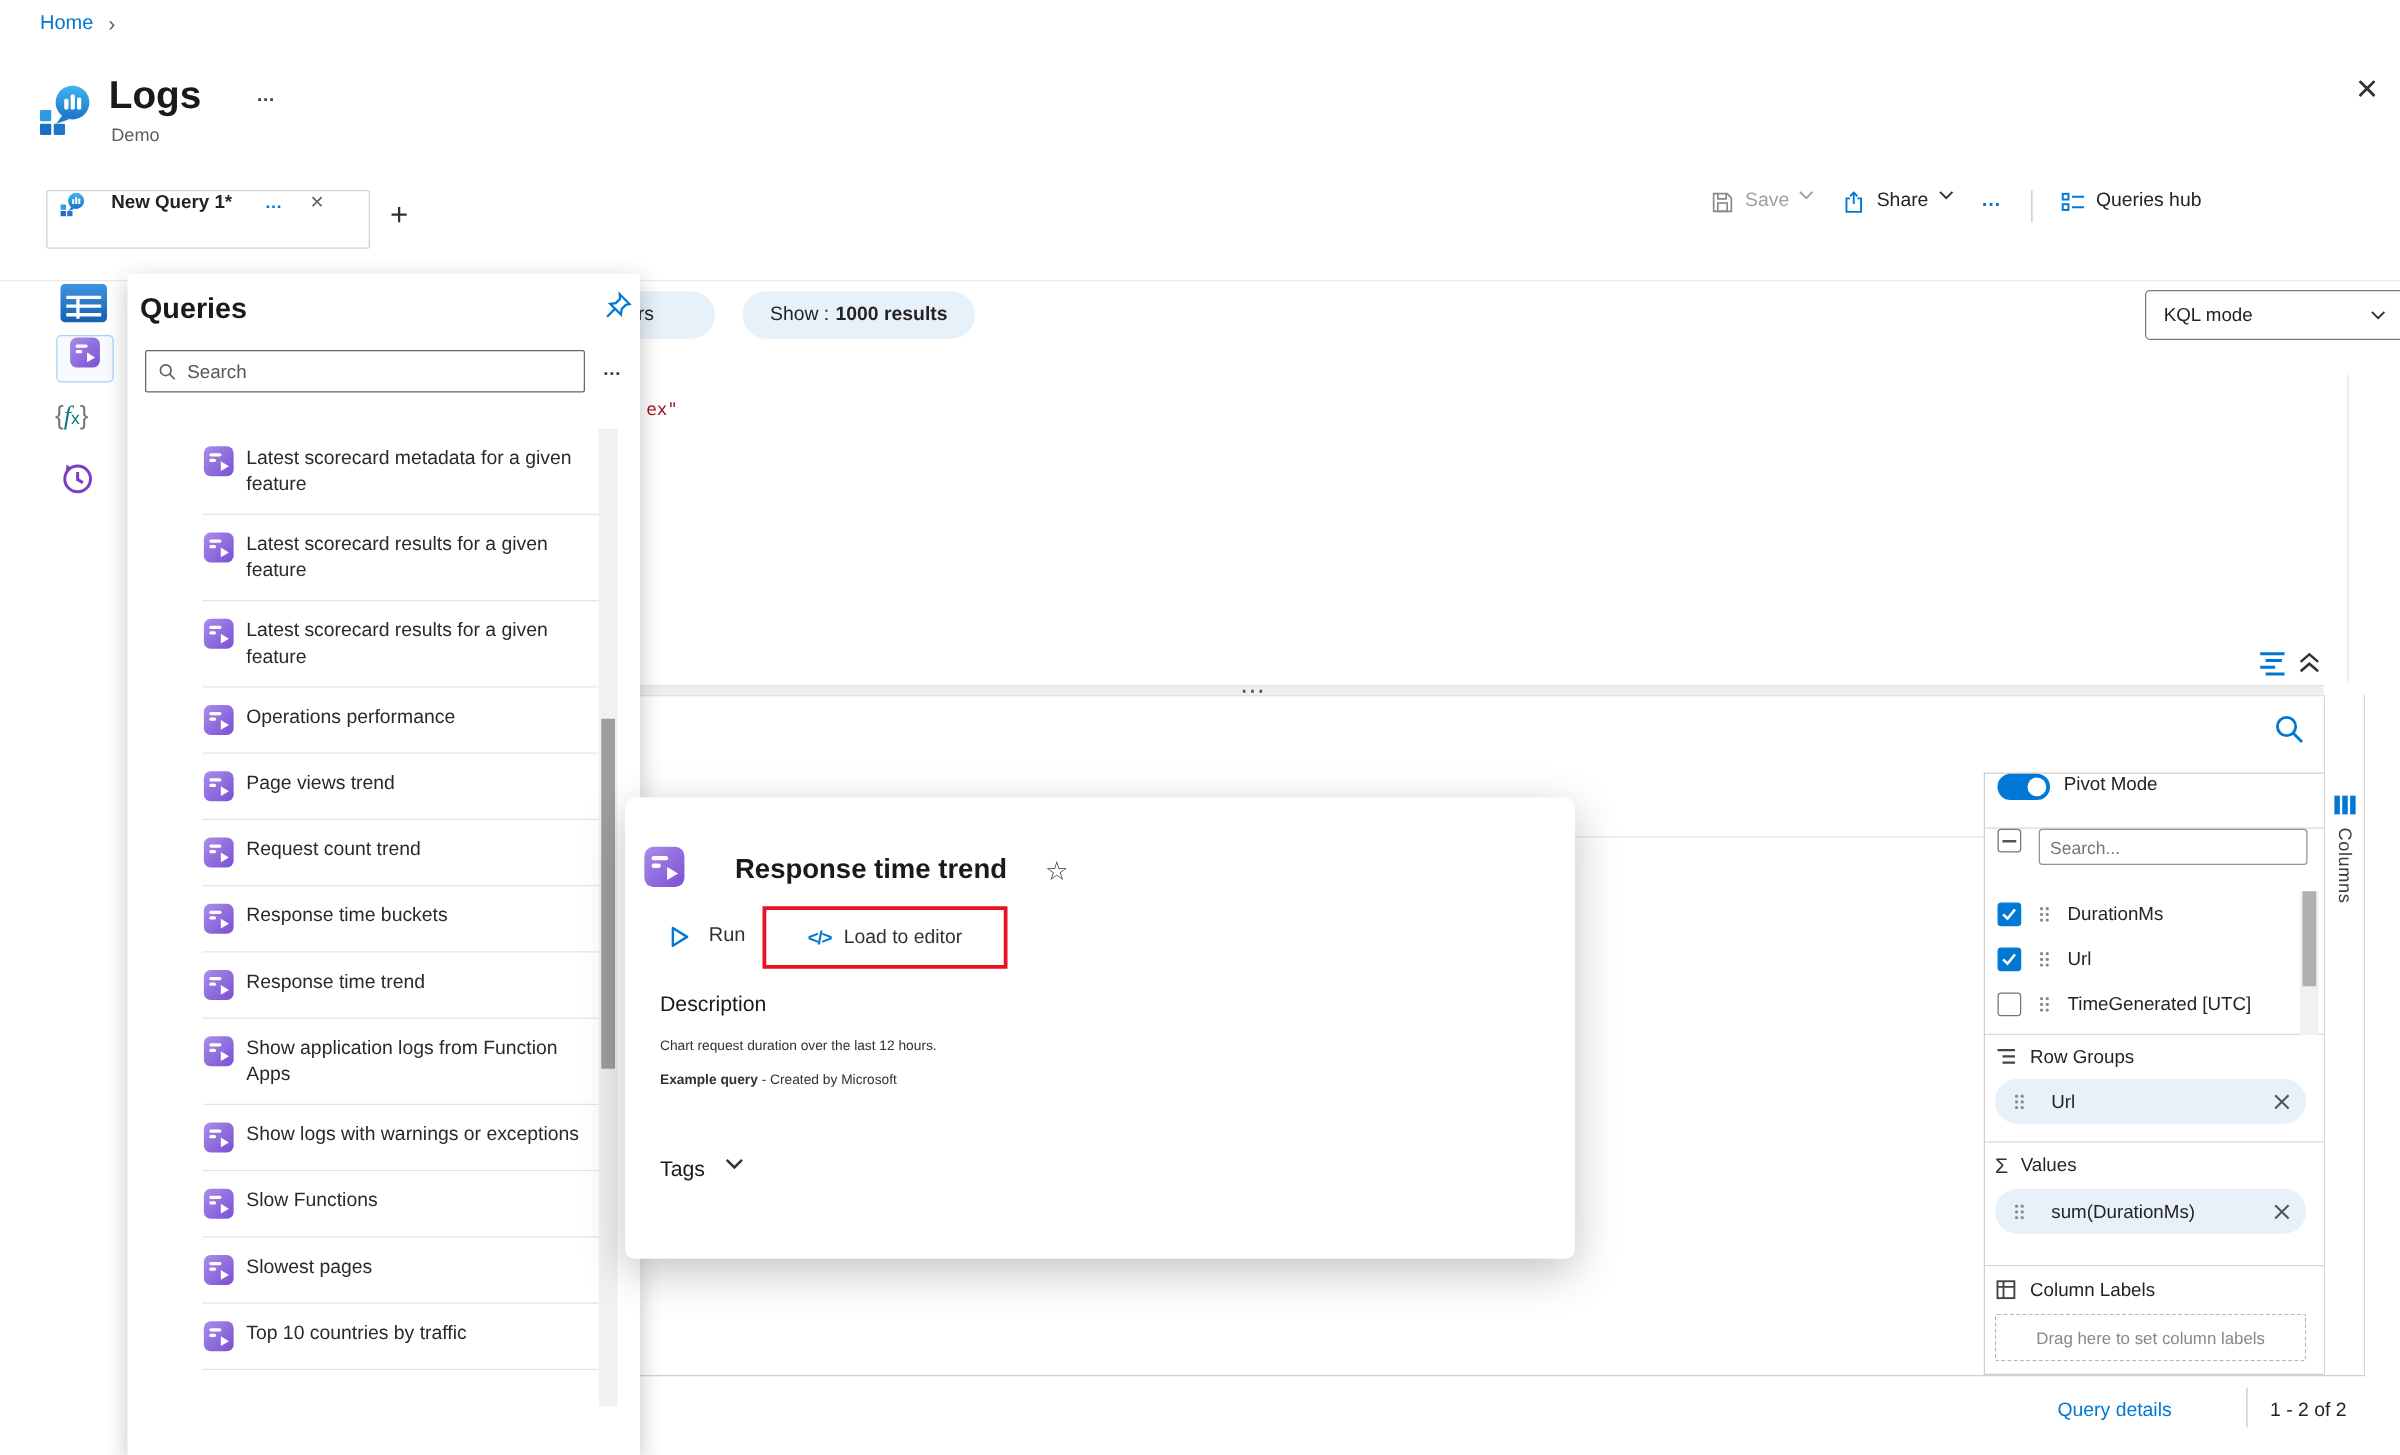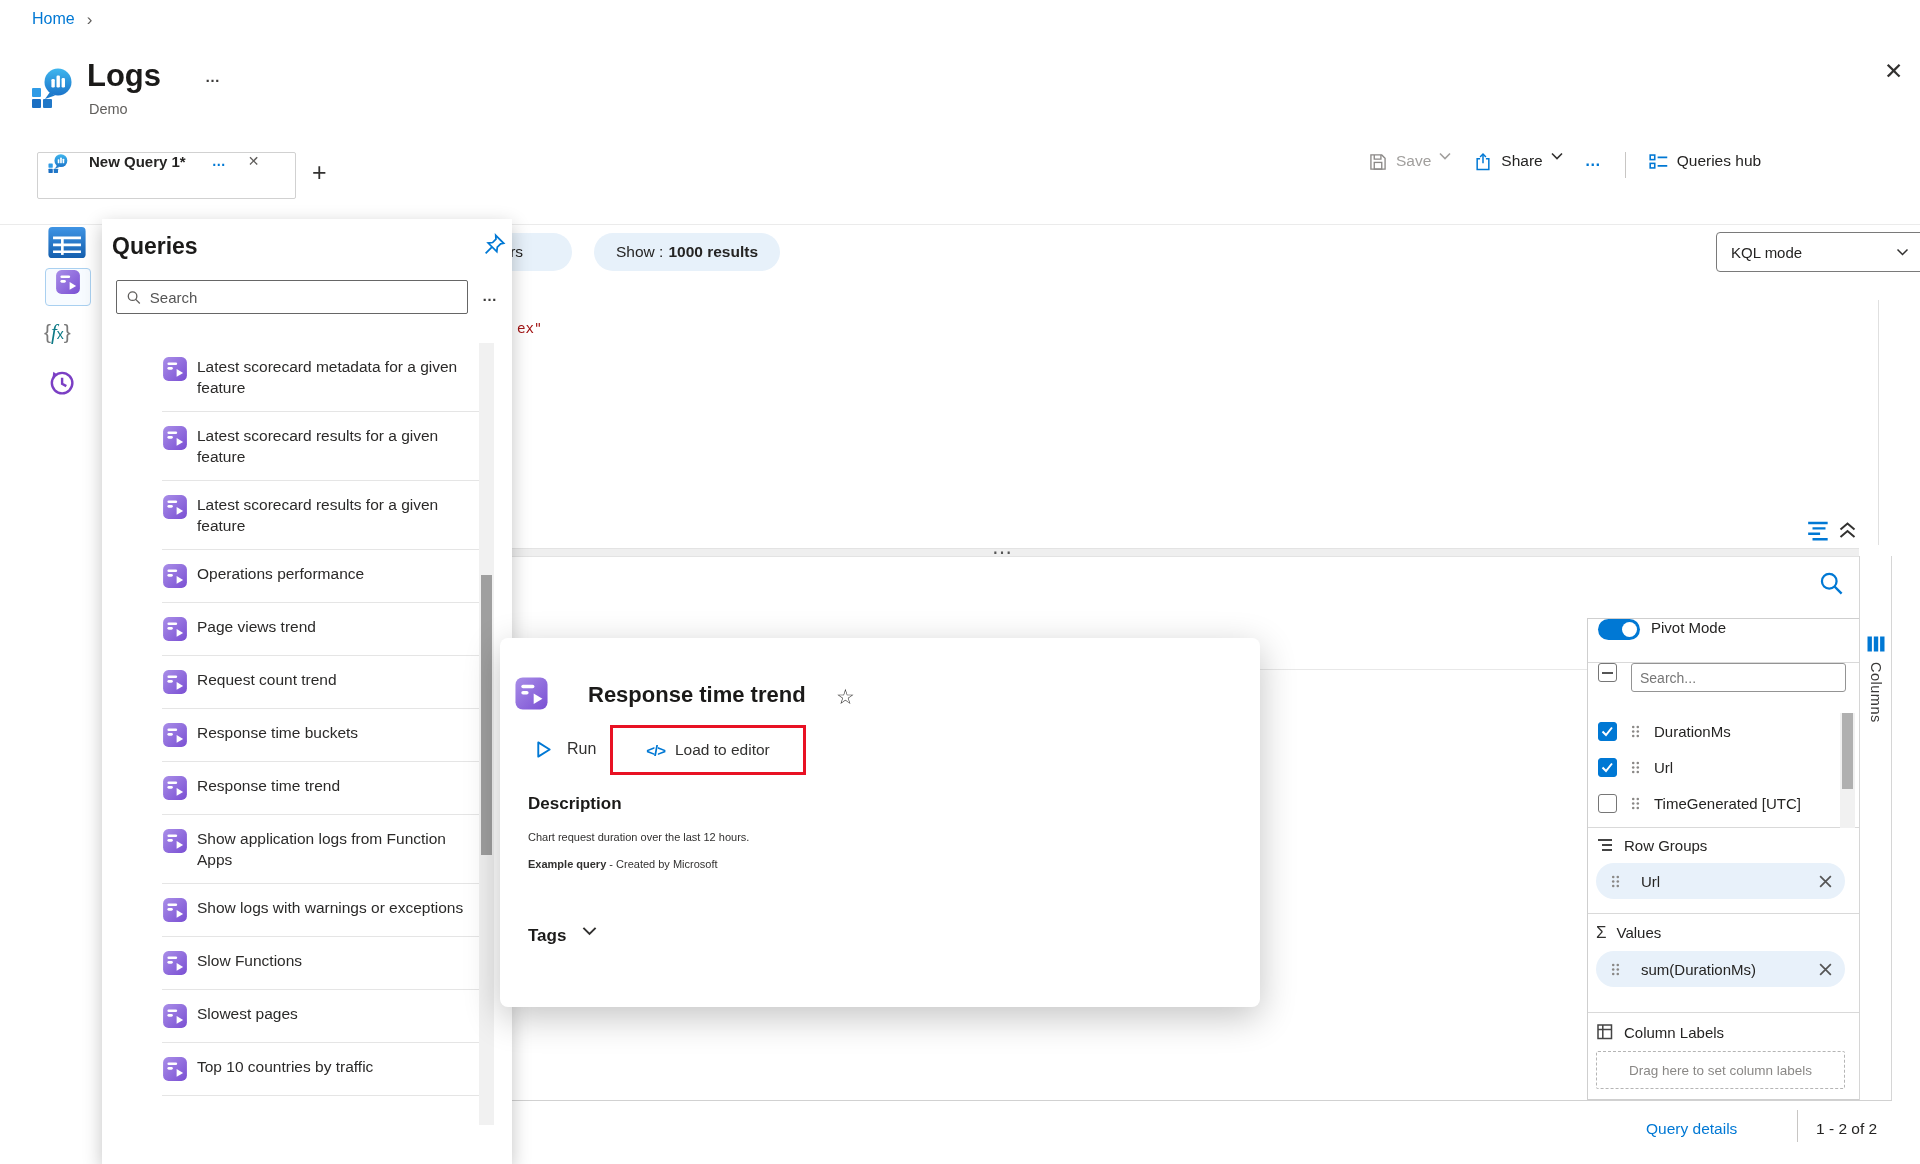--- a/index.html
+++ b/index.html
@@ -42,21 +42,21 @@
   .sb-track{background:#f1f1f1}
   .sb-thumb{background:#9f9f9f}
   
   .popup{background:#fff;border-radius:8px;box-shadow:0 10px 36px rgba(0,0,0,.24);z-index:30}
   .popup-title{font-size:22px;font-weight:700;color:#1b1a19}
   .star{font-size:21px;color:#3b3a39;cursor:pointer}
   .run-label{font-size:16px;color:#323130}
   .red-box{border:3px solid #e81123;display:flex;align-items:center;justify-content:center;gap:10px;cursor:pointer}
   .code-glyph{color:#0078d4;font-weight:700;font-size:15px;letter-spacing:-1px}
   .load-label{font-size:15.5px;color:#323130}
-  .sec-label{font-size:17px;font-weight:700;color:#1b1a19}
+  .sec-label{font-size:17px;font-weight:400;color:#1b1a19}
   .desc-text{font-size:11px;color:#323130}
   
   .panel{background:#fff;border:1px solid #cfcfcf;border-right:none;z-index:10}
   .toggle{width:42px;height:21px;border-radius:11px;background:#0078d4;position:relative;cursor:pointer}
   .toggle .knob{position:absolute;right:3px;top:3px;width:15px;height:15px;border-radius:50%;background:#fff}
   .p-label{font-size:15px;color:#252423}
   .p-search{border:1px solid #949494;border-radius:3px;height:29px;display:flex;align-items:center;padding:0 8px}
   .p-search input{border:none;outline:none;width:100%;font-size:14px;font-family:"Liberation Sans",sans-serif}
   .p-search input::placeholder{color:#767676}
   .cb{width:19px;height:19px;border-radius:3px;border:1.5px solid #767676;background:#fff;display:flex;align-items:center;justify-content:center;cursor:pointer;flex:none}

